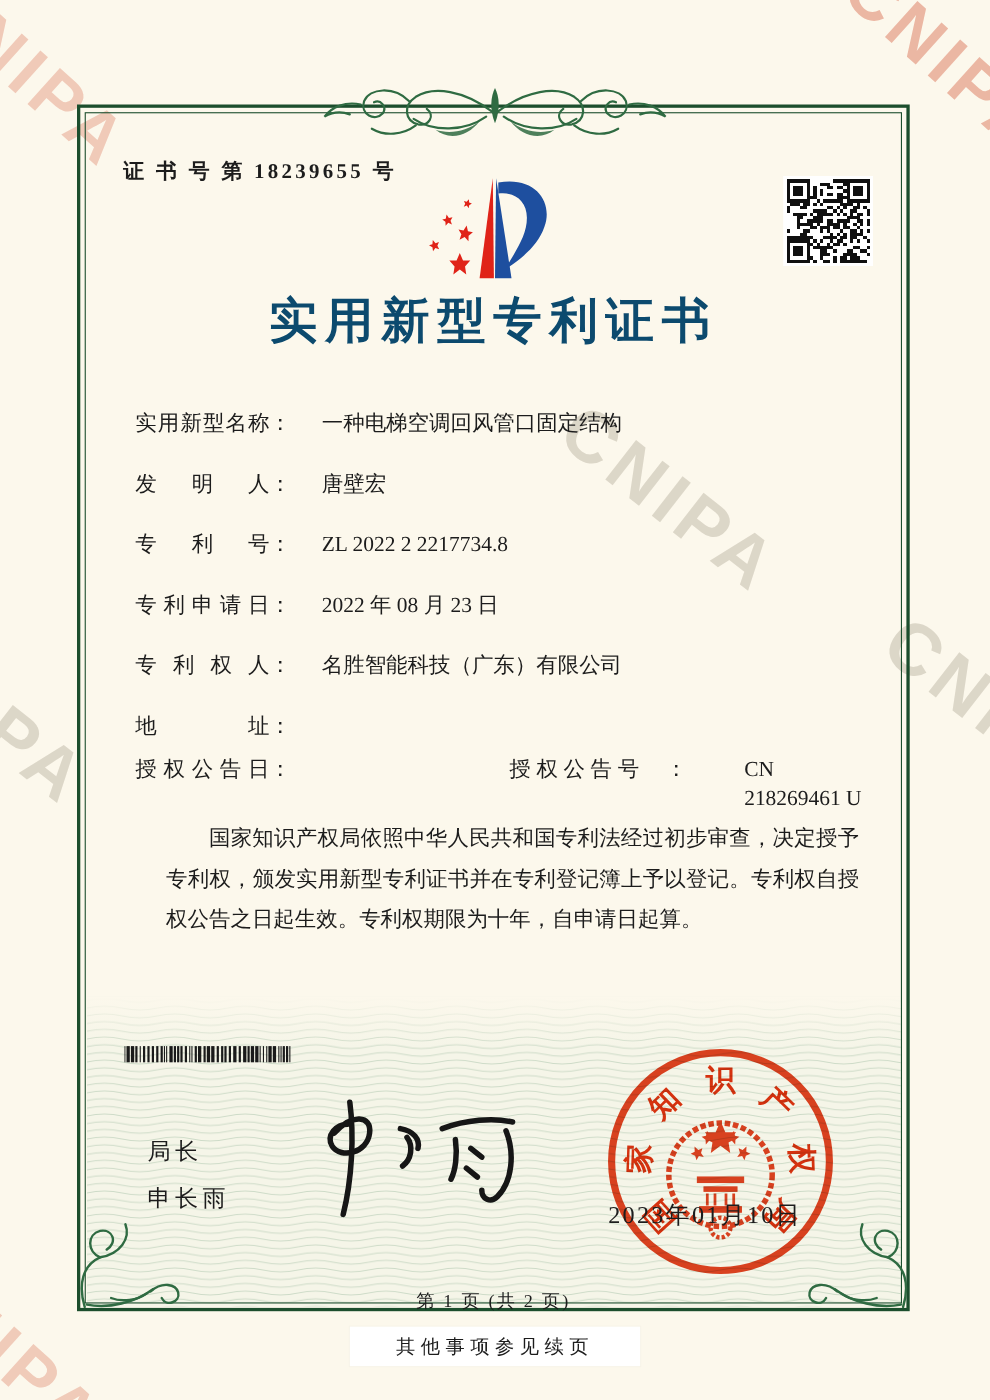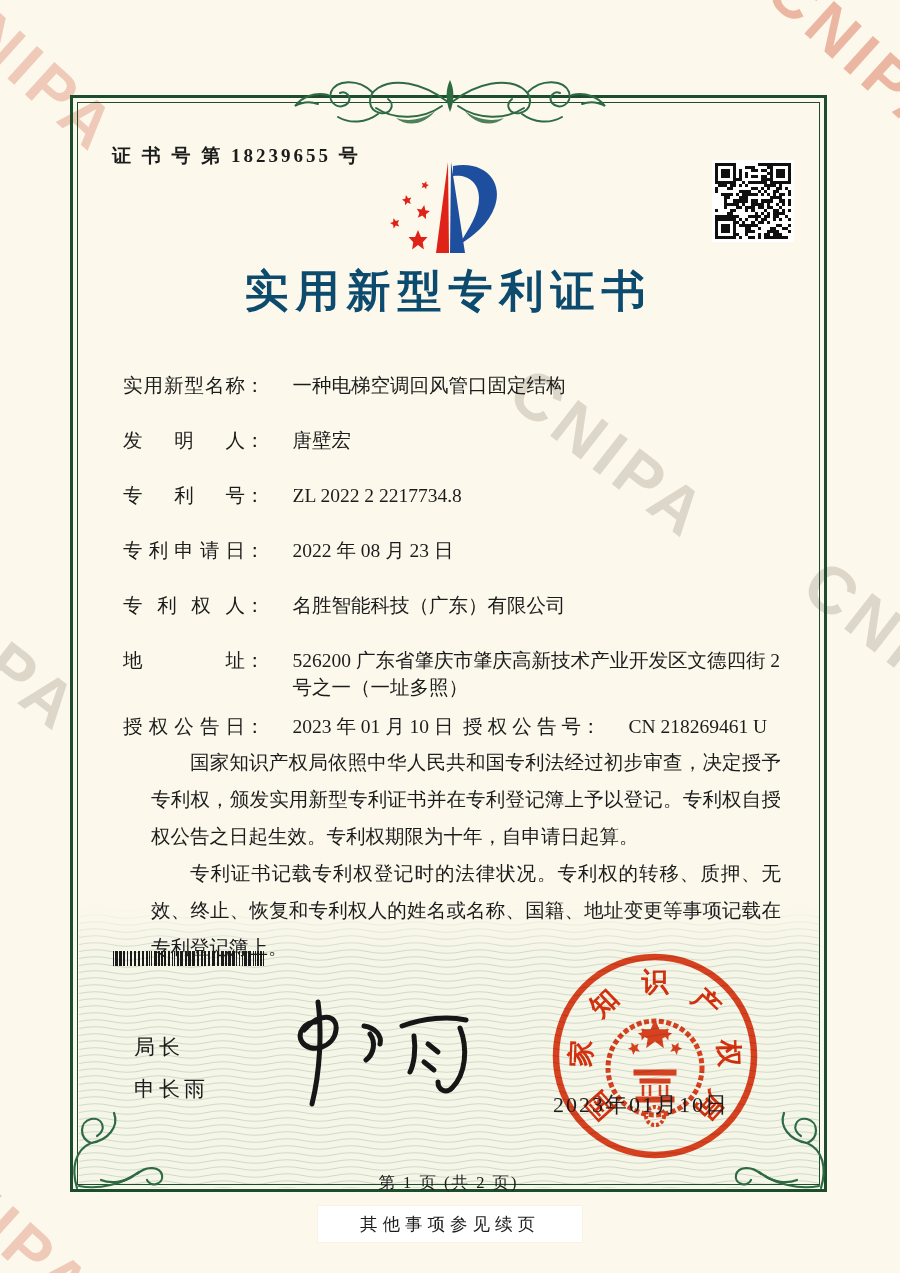--- a/index.html
+++ b/index.html
@@ -44,21 +44,21 @@
   .title{position:absolute;left:70px;top:262px;width:757px;text-align:center;
          font-size:44px;font-weight:700;letter-spacing:7px;color:#0c4a6e;}
   
   .fields{position:absolute;left:123px;top:372px;width:662px;font-size:19.5px;line-height:27px;}
   .frow{display:flex;align-items:flex-start;margin-bottom:28px;}
   .frow.addr{margin-bottom:12px;}
   .flabel{display:inline-block;width:122px;text-align:justify;text-align-last:justify;flex:none;}
   .fcolon{flex:none;}
   .fvalue{margin-left:28px;flex:1;}
   .grant-left{display:flex;width:340px;flex:none;}
-  .grant-right{display:flex;flex:1;}
+  .grant-right{display:flex;flex:1;gap:24px;}
   .grant-right .flabel{width:118px;}
   
   .paras{position:absolute;left:123px;top:744px;width:658px;font-size:19.5px;
          line-height:37px;text-align:justify;}
   .paras p{text-indent:2em;margin-left:28px;}
   
   .barcode{position:absolute;left:113px;top:951px;width:156px;height:15px;}
   .director{position:absolute;left:134px;top:1026px;font-size:21px;letter-spacing:4px;line-height:42px;}
   .signature{position:absolute;left:252px;top:992px;}
   .seal{position:absolute;left:548px;top:950px;mix-blend-mode:multiply;}
@@ -503,39 +503,36 @@
       <span class="fvalue">2022 年 08 月 23 日</span>
     </div>
     <div class="frow">
       <span class="flabel">专利权人</span>
         <span class="fcolon">：</span>
       <span class="fvalue">名胜智能科技（广东）有限公司</span>
     </div>
     <div class="frow addr">
       <span class="flabel">地址</span>
         <span class="fcolon">：</span>
-      <span class="fvalue">526200 广东省肇庆市肇庆高新技术产业开发区文德四街 2 号之一（一址多照）</span>
     </div>
     <div class="frow">
       <span class="grant-left">
         <span class="flabel">授权公告日</span>
           <span class="fcolon">：</span>
-        <span class="fvalue">2023 年 01 月 10 日</span>
       </span>
       <span class="grant-right">
         <span class="flabel">授权公告号</span>
           <span class="fcolon">：</span>
         <span class="fvalue">CN 218269461 U</span>
       </span>
     </div>
   </div>
 
   <div class="paras">
     <p>国家知识产权局依照中华人民共和国专利法经过初步审查，决定授予专利权，颁发实用新型专利证书并在专利登记簿上予以登记。专利权自授权公告之日起生效。专利权期限为十年，自申请日起算。</p>
-    <p>专利证书记载专利权登记时的法律状况。专利权的转移、质押、无效、终止、恢复和专利权人的姓名或名称、国籍、地址变更等事项记载在专利登记簿上。</p>
   </div>
 
   <svg id="barcode" class="barcode" viewBox="0 0 156 15" preserveAspectRatio="none">
       <rect x="0" y="0" width="1" height="15" fill="#1a1a1a"></rect>
       <rect x="2" y="0" width="3" height="15" fill="#1a1a1a"></rect>
       <rect x="6" y="0" width="3" height="15" fill="#1a1a1a"></rect>
       <rect x="10" y="0" width="2" height="15" fill="#1a1a1a"></rect>
       <rect x="14" y="0" width="1" height="15" fill="#1a1a1a"></rect>
       <rect x="17" y="0" width="2" height="15" fill="#1a1a1a"></rect>
       <rect x="21" y="0" width="2" height="15" fill="#1a1a1a"></rect>

